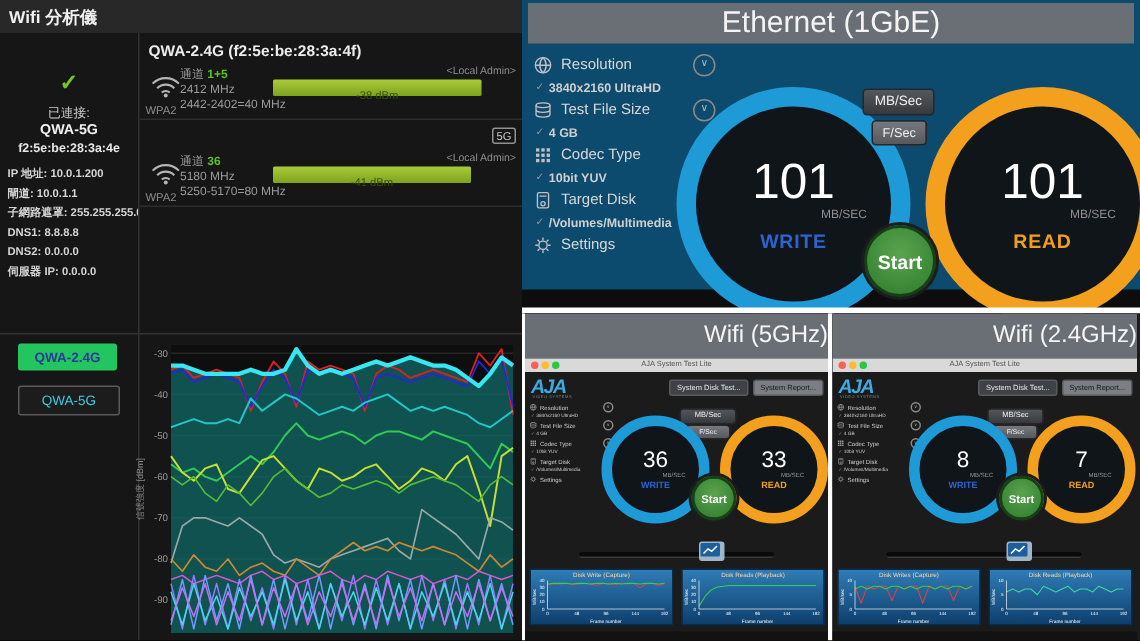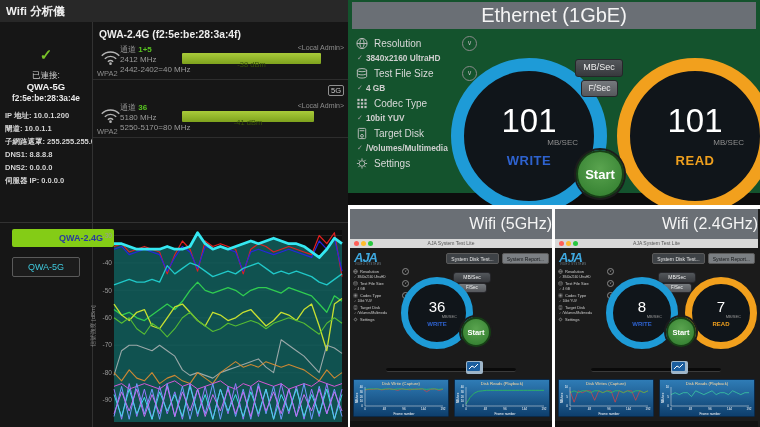--- a/index.html
+++ b/index.html
@@ -33,25 +33,25 @@
   .net-wifi{position:absolute;left:7px;top:27px;width:21px;height:17px;}
   .net-ch{position:absolute;left:27px;top:22px;font-size:8px;color:#9a9a9a;}
   .net-ch b{color:#58c322;}
   .net-freq{position:absolute;left:27px;top:33px;font-size:8px;color:#9a9a9a;}
   .net-span{position:absolute;left:27px;top:43px;font-size:8px;color:#9a9a9a;}
   .net-bar{position:absolute;left:89px;top:31px;height:11px;background:linear-gradient(#a9cb3a,#7ea21d);border-radius:1px;text-align:center;}
   .net-bar span{font-size:7.5px;color:#375209;line-height:11px;}
   .net-sec{position:absolute;left:4px;top:47px;font-size:7.5px;color:#8d8d8d;}
 
   .fbtn{position:absolute;left:12px;width:66px;height:18px;border-radius:2px;font-size:9px;display:flex;align-items:center;justify-content:center;}
-  .fbtn.active{background:#84cc16;color:#2a3a9e;font-weight:bold;padding-left:36px;}
+  .fbtn.active{background:#22c55e;color:#2a3a9e;font-weight:bold;}
   .fbtn.inactive{background:#1c1c1c;border:1px solid #5a5a5a;color:#3fc9dd;}
 
   
-  #eth{left:348px;top:0;width:412px;height:193px;background:#14532d;}
+  #eth{left:348px;top:0;width:412px;height:193px;background:#0c4a6e;}
   .banner{position:absolute;background:#6a6f75;display:flex;align-items:center;justify-content:center;color:#f4f4f4;}
   #eth-banner{left:4px;top:2px;width:404px;height:27px;font-size:20px;}
   #eth-sidebar{position:absolute;left:7px;top:36px;width:122px;}
 
   .sb .sb-item{display:flex;align-items:center;}
   .sb .sb-label{flex:1;}
   .sb .sb-chev{border:1px solid #8a8a8a;border-radius:50%;text-align:center;color:#b5b5b5;}
   .sb .sb-sub{display:flex;align-items:center;}
   .sb .sb-icon svg{width:100%;height:100%;display:block;}
   .sb-big .sb-item{height:15px;margin-bottom:1px;}
@@ -423,20 +423,25 @@
               <span class="sb-chev">›</span>
             </div>
           </div>
           <div class="ubtn" style="left: 103px; top: 24px; width: 36px; height: 9px; font-size: 5px; line-height: 8px;">MB/Sec</div>
           <div class="ubtn sec" style="left: 107px; top: 35px; width: 28px; height: 8px; font-size: 4.5px; line-height: 7px;">F/Sec</div>
           <div class="gauge g-mini b-write" style="left: 51px; top: 29px;">
             <div class="num">36</div>
             <div class="unit">MB/SEC</div>
             <div class="rw c-write">WRITE</div>
           </div>
+          <div class="gauge g-mini b-read" style="left: 130px; top: 29px;">
+            <div class="num">33</div>
+            <div class="unit">MB/SEC</div>
+            <div class="rw c-read">READ</div>
+          </div>
           <div class="start" style="left: 111px; top: 69px; width: 26px; height: 26px; font-size: 7.5px;">Start</div>
           <div class="mp-track"></div>
           <div class="mp-thumb">
             <svg viewBox="0 0 13 9">
               <polyline points="2,7 5,4 7.5,5.5 11,2" fill="none" stroke="#fff" stroke-width="1"></polyline>
             </svg>
           </div>
           <svg width="94" height="36" class="mp-chart" style="left: 3px; top: 131px;">
             <polyline points="11,9.85 15.105263157894736,9.375 19.210526315789473,9.375 23.315789473684212,8.9 27.42105263157895,9.85 31.526315789473685,9.375 35.631578947368425,8.9 39.73684210526316,9.375 43.8421052631579,10.325 47.94736842105263,8.9 52.05263157894737,9.375 56.1578947368421,9.85 60.26315789473684,8.9 64.36842105263159,9.375 68.47368421052632,8.9 72.57894736842105,11.75 76.6842105263158,9.375 80.78947368421052,8.9 84.89473684210526,10.325 89,9.375 " fill="none" stroke="#e04040" stroke-width="0.7" stroke-linejoin="round"></polyline>
             <polyline points="11,9.375 15.105263157894736,8.9 19.210526315789473,8.9 23.315789473684212,8.9 27.42105263157895,9.375 31.526315789473685,8.9 35.631578947368425,8.9 39.73684210526316,9.375 43.8421052631579,8.9 47.94736842105263,8.9 52.05263157894737,9.375 56.1578947368421,8.9 60.26315789473684,9.375 64.36842105263159,8.9 68.47368421052632,8.9 72.57894736842105,9.375 76.6842105263158,8.9 80.78947368421052,8.9 84.89473684210526,9.375 89,8.9 " fill="none" stroke="#30d050" stroke-width="0.7" stroke-linejoin="round"></polyline>

